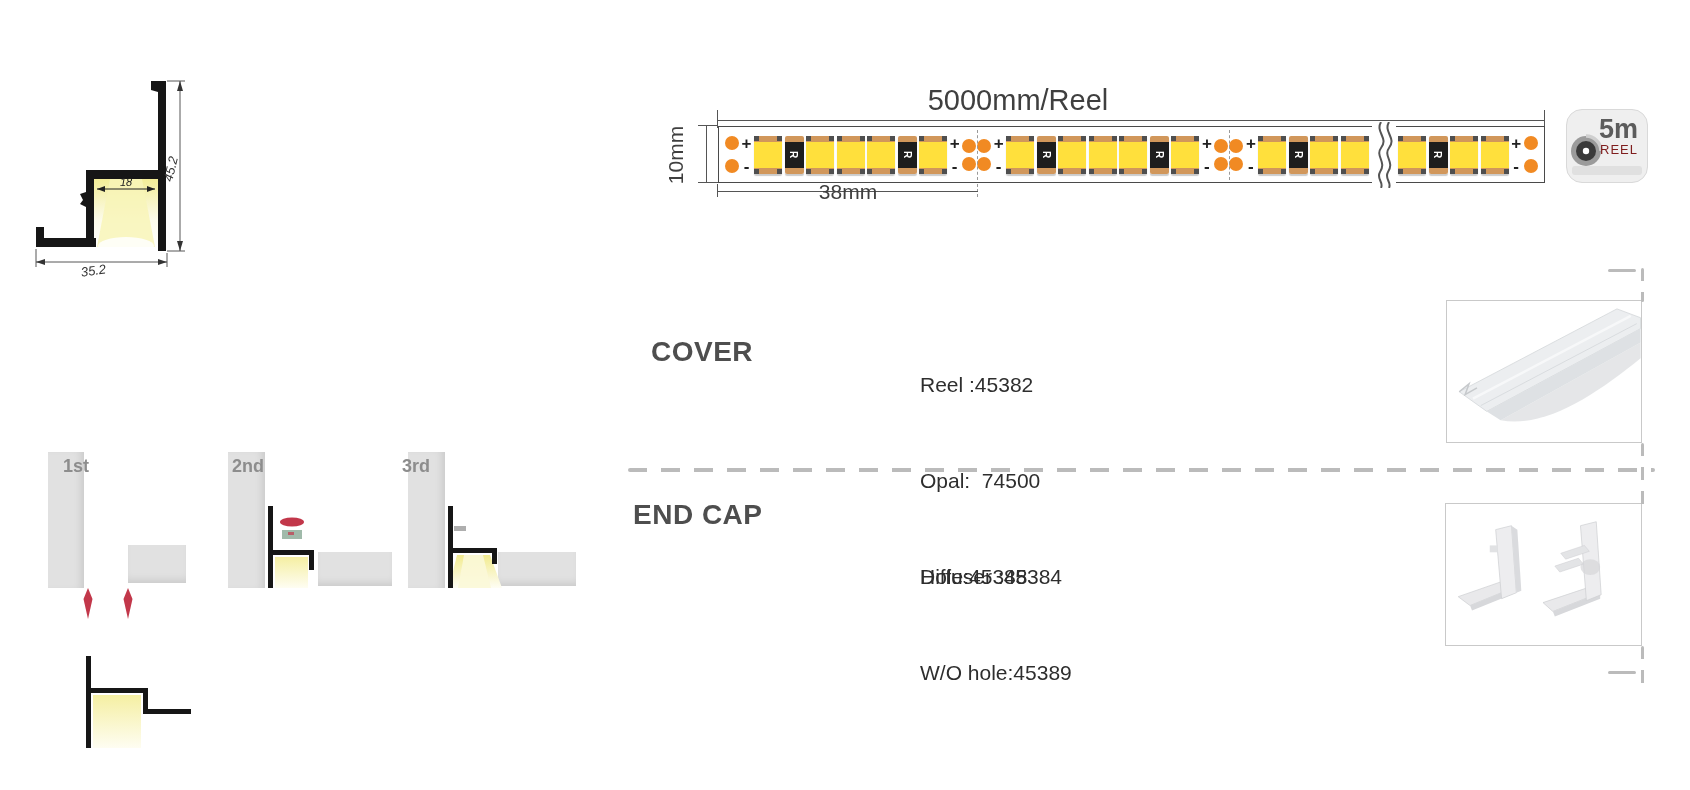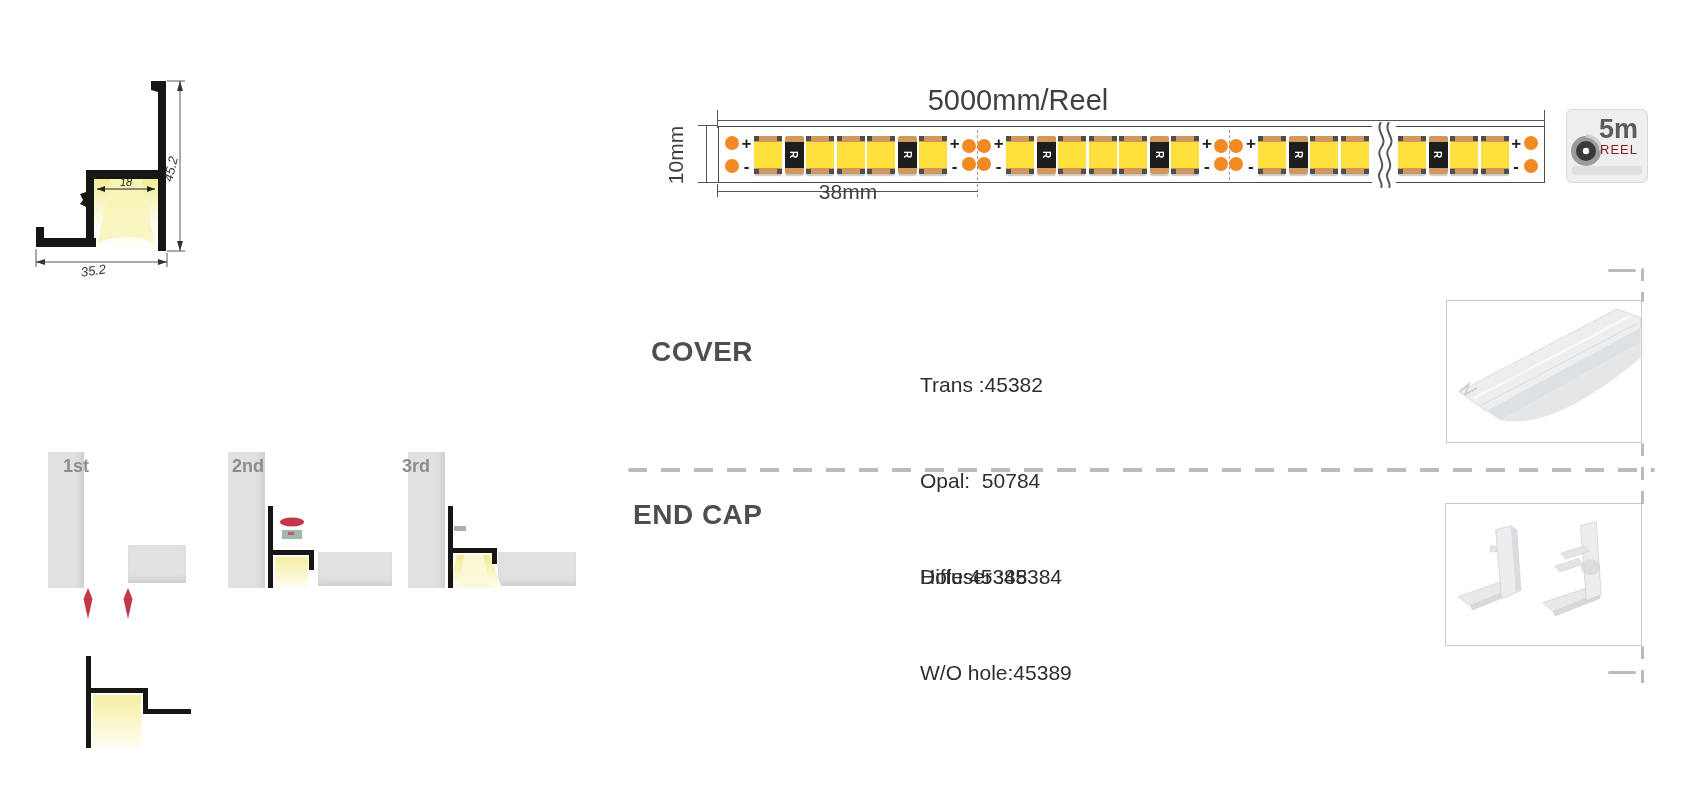--- a/index.html
+++ b/index.html
@@ -42,21 +42,21 @@
     display:flex;align-items:center;justify-content:center;
     box-shadow:0 2px 1px rgba(140,140,140,.45);
   }
   .res .rlab{color:#fff;font-weight:700;font-size:10px;transform:rotate(90deg);}
   .cut{display:grid;grid-template-columns:14px 14px;grid-auto-rows:14px;gap:4px 1px;position:relative;flex:0 0 auto;}
   .cut::before{content:"";position:absolute;left:50%;top:-9px;bottom:-9px;border-left:1.5px dashed #999;}
   .brk{flex:0 0 auto;background:#fff;height:66px;display:flex;align-items:center;position:relative;z-index:2;}
   .rot-left{transform:translate(-50%,-50%) rotate(-90deg);transform-origin:center;white-space:nowrap;}
 
   .reel-badge{
-    left:1566px;top:109px;width:82px;height:74px;border-radius:6px;
+    left:1566px;top:109px;width:82px;height:74px;border-radius:16px;
     background:#efefef;border:1px solid #d9d9d9;box-sizing:border-box;
   }
   .badge-text{position:absolute;right:9px;top:5px;text-align:right;line-height:1.05;}
   .badge-cap{display:block;font-size:27px;font-weight:700;color:#5c5c5c;}
   .badge-reel{display:block;font-size:13px;font-weight:400;color:#7f1d1d;letter-spacing:1px;margin-left:43px;}
   .tape{position:absolute;left:5px;right:5px;bottom:7px;height:9px;background:#e0e0e0;border-radius:3px;}
   .spool{position:absolute;left:2px;top:16px;}
 
   
   .sec-title{font-size:28px;font-weight:700;color:var(--heading-gray);letter-spacing:.5px;}
@@ -235,22 +235,22 @@
   </svg>
   <div class="tape"></div>
   <div class="badge-text">
     <span class="badge-cap">5m</span>
     <span class="badge-reel">REEL</span>
   </div>
 </div>
 
 <div class="abs sec-title" style="left:651px;top:336px;">COVER</div>
 <div class="abs sec-items" style="left:920px;top:305px;">
-  <div>Trans :45382</div>
-  <div>Opal:  50784</div>
+  <div>Reel :45382</div>
+  <div>Opal:  74500</div>
   <div>Diffuser :45384</div>
 </div>
 <div class="abs img-box" style="left:1446px;top:300px;width:196px;height:143px;">
   <svg width="194" height="141" viewBox="0 0 196 143">
     <polygon points="12,92 172,8 196,17 196,28 40,112" fill="#eceef0" stroke="#d3d6d9" stroke-width="0.8"></polygon>
     <polygon points="40,112 196,28 196,42 54,121" fill="#dee1e4"></polygon>
     <path d="M54,121 C100,129 150,95 196,58 L196,42 L54,121 Z" fill="#d3d6d9" opacity="0.6"></path>
     <polyline points="12,92 22,84 18,95 30,88" fill="none" stroke="#c6c9cc" stroke-width="1.5"></polyline>
     <line x1="26" y1="99" x2="186" y2="15" stroke="#f7f8f9" stroke-width="2.5"></line>
     <line x1="34" y1="106" x2="192" y2="23" stroke="#d8dbde" stroke-width="1"></line>

